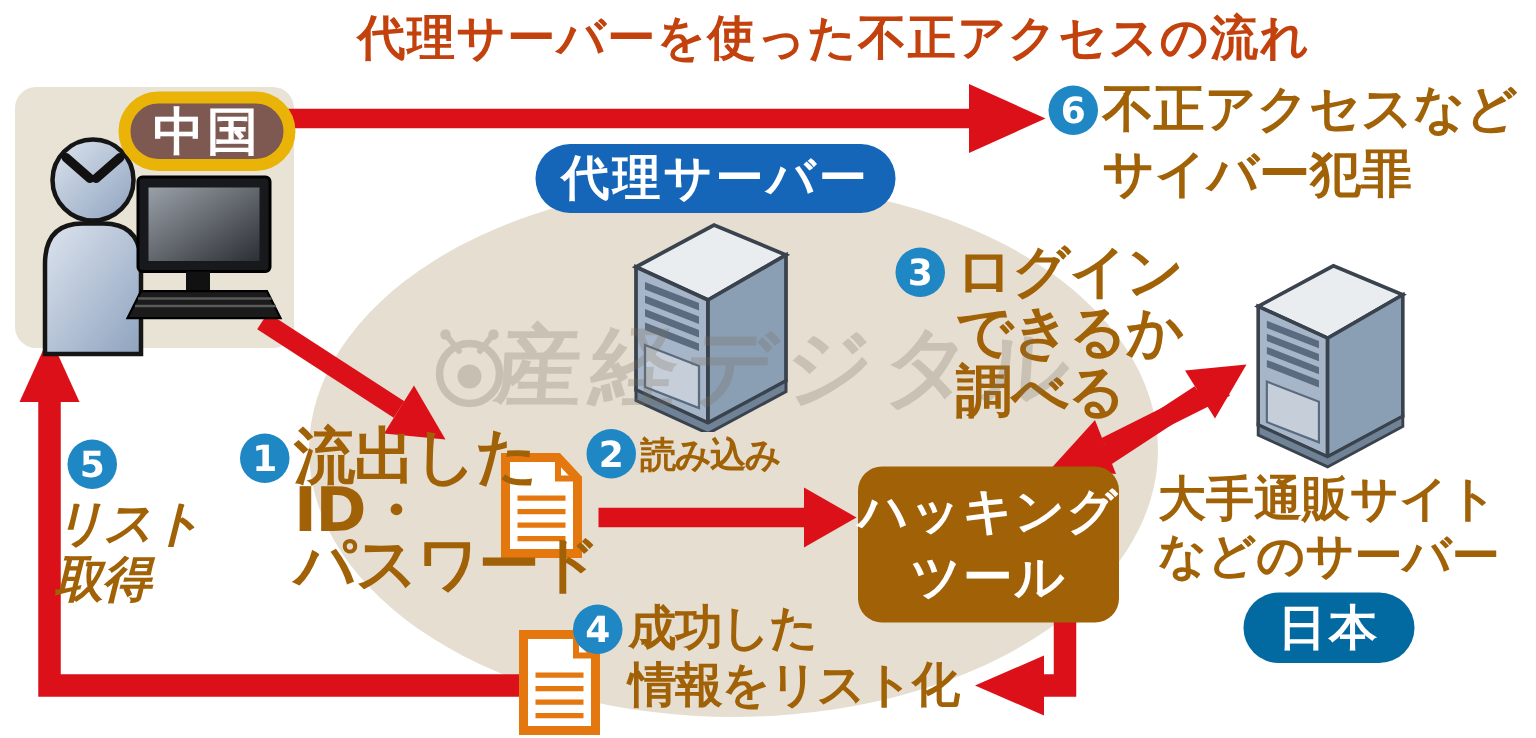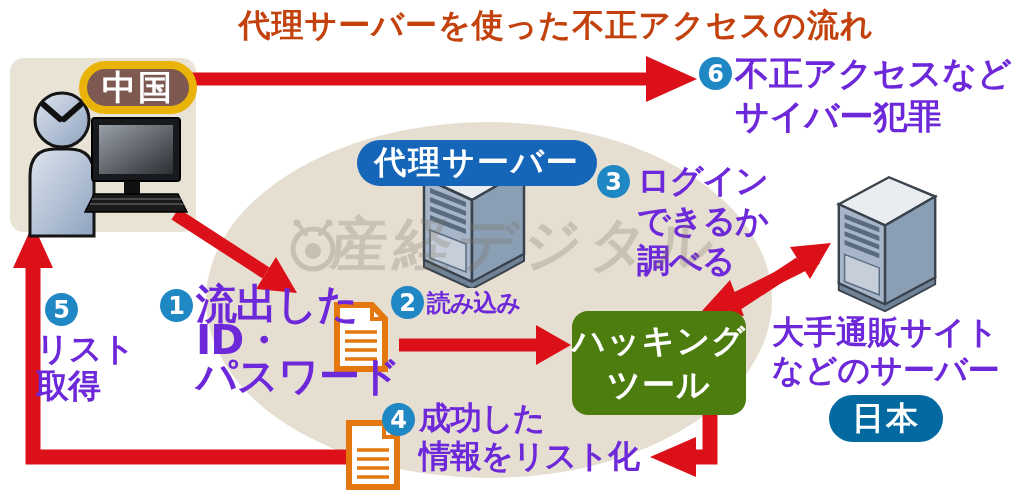--- a/index.html
+++ b/index.html
@@ -16,40 +16,40 @@
   }
   .zone-ellipse{
     position:absolute;left:206px;top:122px;width:566px;height:356px;border-radius:50%;background:#e6dfd1;
   }
   .pill{
     position:absolute;display:flex;align-items:center;justify-content:center;
     color:#fff;font-weight:bold;white-space:nowrap;letter-spacing:2px;
   }
   .pill-china{left:79px;top:61px;width:118px;height:53px;border-radius:27px;background:#7d5952;
     border:8px solid #eab308;box-sizing:border-box;font-size:34px;}
-  .pill-proxy{left:357px;top:96px;width:240px;height:46px;border-radius:23px;background:#1566b8;font-size:32px;margin-top:44px;}
+  .pill-proxy{left:357px;top:96px;width:240px;height:46px;border-radius:23px;background:#1566b8;font-size:32px;}
   .pill-japan{left:829px;top:395px;width:114px;height:47px;border-radius:24px;background:#0369a1;font-size:32px;}
   .hack-box{
-    position:absolute;left:572px;top:311px;width:174px;height:104px;border-radius:16px;background:#4d7c0f;
+    position:absolute;left:572px;top:311px;width:174px;height:104px;border-radius:16px;background:#a16207;
     display:flex;flex-direction:column;align-items:center;justify-content:center;
     color:#fff;font-weight:bold;font-size:33px;line-height:44px;letter-spacing:1px;white-space:nowrap;
   }
   .badge{
     position:absolute;width:33px;height:33px;border-radius:50%;background:#1e87c4;color:#fff;
     display:flex;align-items:center;justify-content:center;font-size:24px;font-weight:bold;
   }
   .steptext{
-    position:absolute;color:#6d28d9;font-weight:bold;letter-spacing:-1px;white-space:nowrap;
+    position:absolute;color:#a16207;font-weight:bold;letter-spacing:-1px;white-space:nowrap;
   }
   .steptext div{margin:0;}
   .s1{left:196px;top:286px;font-size:41px;line-height:36px;}
   .s2{left:427px;top:284px;font-size:24px;line-height:38px;}
-  .s3{left:637px;top:161px;font-size:33px;line-height:40px;}
+  .s3{left:637px;top:161px;font-size:38px;line-height:40px;}
   .s4{left:419px;top:399px;font-size:32px;line-height:38px;}
-  .s5{left:36px;top:330px;font-size:33px;line-height:37px;}
+  .s5{left:36px;top:330px;font-size:33px;line-height:37px;font-style:italic;}
   .s6{left:735px;top:52px;font-size:34px;line-height:43px;letter-spacing:0;}
   .srv-label{left:772px;top:313px;font-size:32px;line-height:38px;letter-spacing:0;}
   .arrows,.icon{position:absolute;}
   .watermark{
     position:absolute;left:330px;top:206px;font-size:58px;font-weight:bold;letter-spacing:6px;
     color:#7a7060;opacity:0.26;transform:skewX(-4deg);white-space:nowrap;z-index:30;pointer-events:none;
   }
   .wm-logo{position:absolute;left:288px;top:216px;opacity:0.28;z-index:30;pointer-events:none;}
 </style>
 </head>

